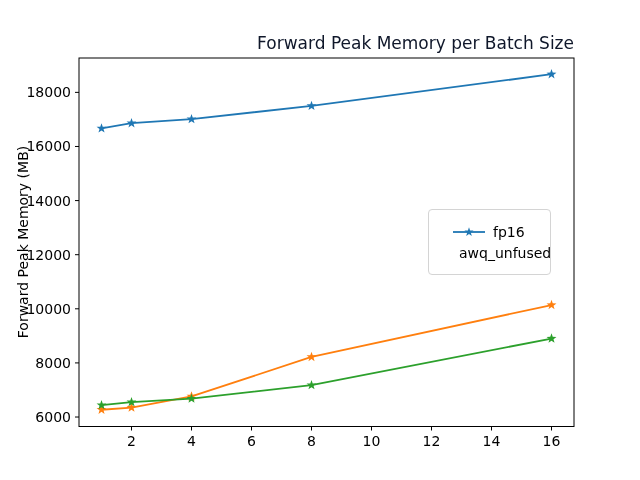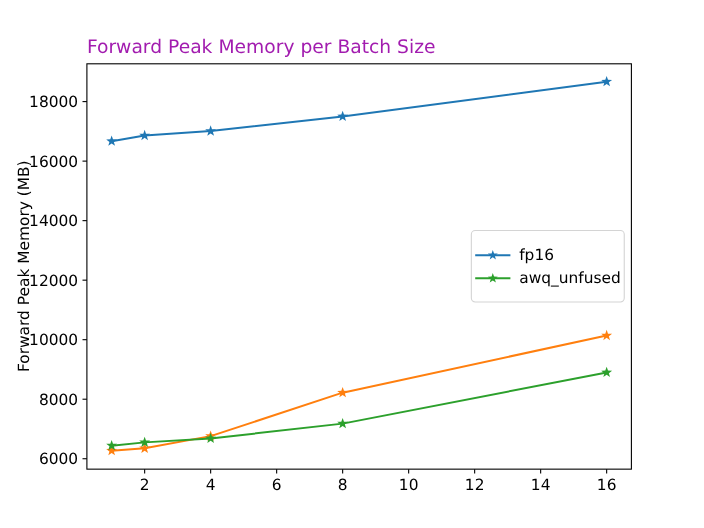--- a/index.html
+++ b/index.html
@@ -10,23 +10,23 @@
     background: #ffffff;
     font-family: "DejaVu Sans", sans-serif;
     overflow: hidden;
     -webkit-font-smoothing: antialiased;
   }
   #chart-title {
     position: absolute;
     left: 79px;
     top: 33px;
     width: 495px;
-    text-align: left;
+    text-align: right;
     font-size: 17px;
-    color: #a21caf;
+    color: #0f172a;
     white-space: nowrap;
   }
   #x-axis-label {
     position: absolute;
     left: 79px;
     top: 451px;
     width: 495px;
     text-align: center;
     font-size: 14px;
     color: #000000;
@@ -42,30 +42,30 @@
     color: #000000;
     transform: rotate(-90deg);
     transform-origin: center;
     white-space: nowrap;
   }
   #plot-svg { position: absolute; left: 0; top: 0; }
   #legend {
     position: absolute;
     left: 428px;
     top: 209px;
-    width: 140px;
+    width: 123px;
     height: 66px;
     box-sizing: border-box;
     background: rgba(255,255,255,0.85);
     border: 1px solid #d4d4d4;
     border-radius: 4px;
     display: flex;
     flex-direction: column;
     justify-content: center;
-    padding-left: 2px;
+    padding-left: 23px;
     gap: 1px;
   }
   .legend-item { display: flex; align-items: center; height: 20px; }
   .legend-label { font-size: 14px; color: #000000; margin-left: 7px; white-space: nowrap; }
   .tick-label { font-size: 14px; fill: #000000; }
 </style>
 </head>
 <body>
 
 <div id="figure">

